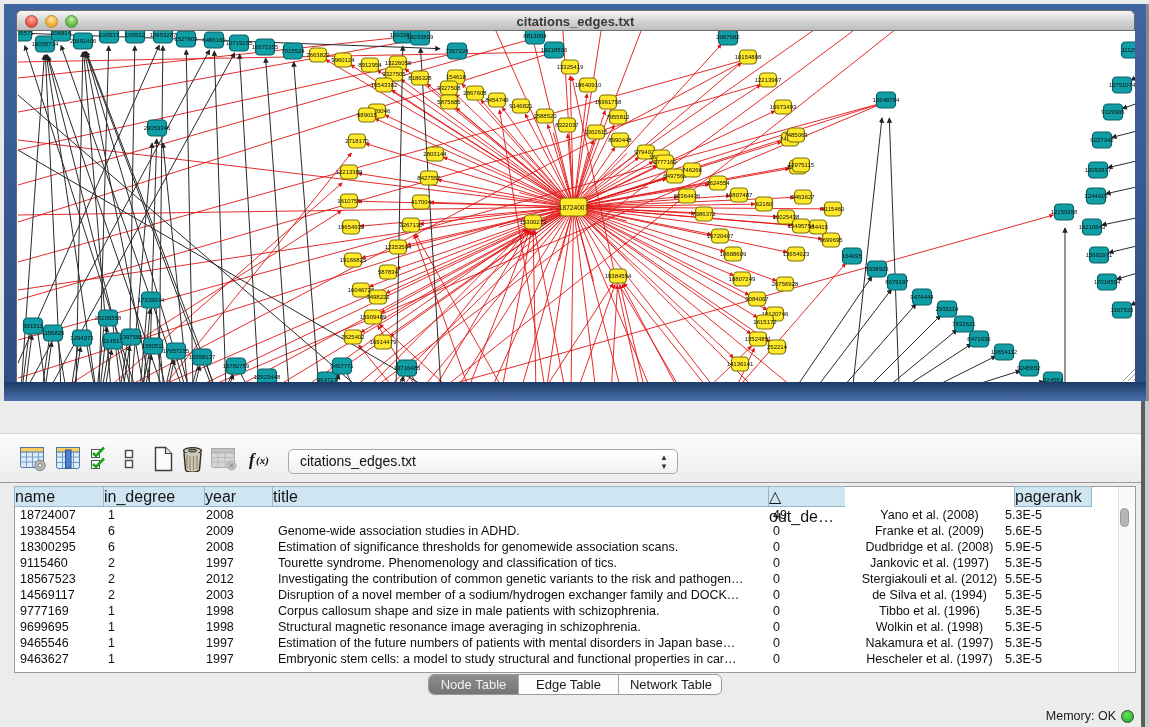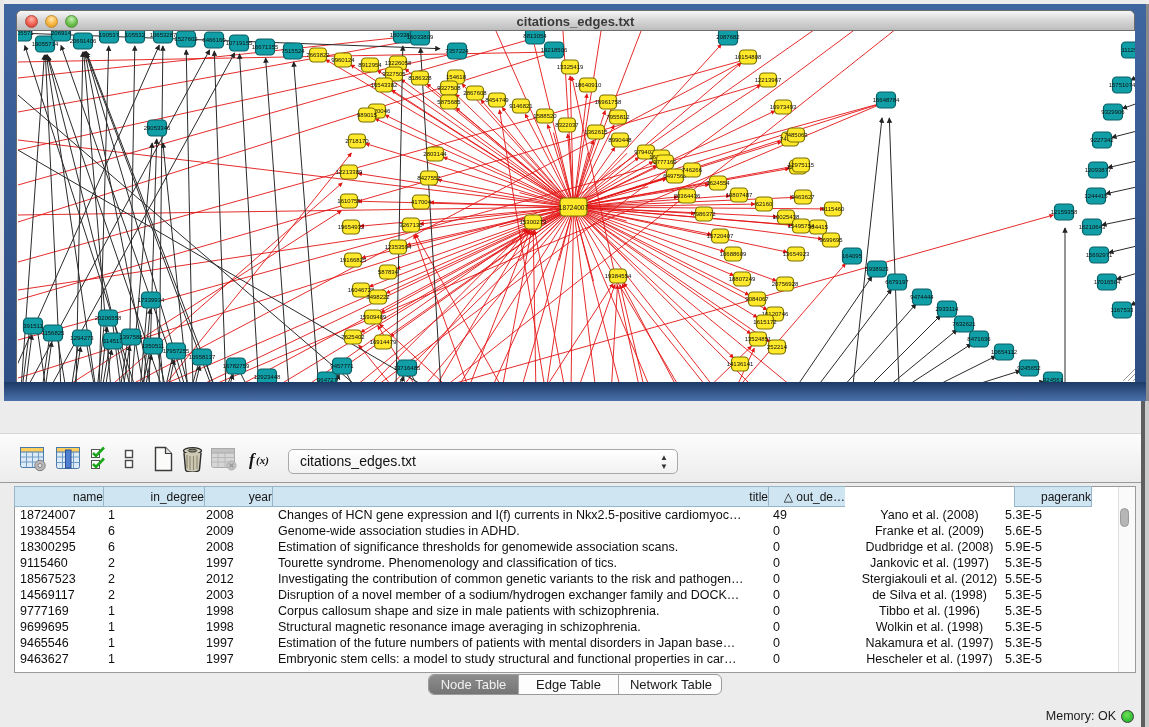--- a/index.html
+++ b/index.html
@@ -19,21 +19,21 @@
 #panel{position:absolute;left:0;top:401px;width:1149px;height:326px;background:#ececec}
 #phead{position:absolute;left:0;top:0;width:1142px;height:32px;background:#e2e2e2;border-top:4px solid #f2f2f2}
 #phead .t{position:absolute;left:14px;top:9px;font-size:13px;color:#1c1c1c}
 #phead .fl{position:absolute;left:1102px;top:9px}
 #phead .x{position:absolute;left:1122px;top:6px;font-size:16px;font-weight:bold;color:#111}
 #toolbar{position:absolute;left:0;top:32px;width:1142px;height:50px;background:linear-gradient(#fcfcfc,#ececec);border-top:1px solid #d6d6d6;border-bottom:1px solid #9a9a9a}
 #toolbar .ic{position:absolute;top:12px}
 #dd{position:absolute;left:288px;top:48px;width:390px;height:25px;background:linear-gradient(#fff,#f1f1f1);border:1px solid #a9a9a9;border-radius:5px;font-size:14px;color:#111;line-height:23px;padding-left:11px}
 #dd .ar{position:absolute;right:9px;top:3px;font-size:8px;color:#333;line-height:9px;text-align:center}
 #table{position:absolute;left:14px;top:85px;width:1122px;height:187px;background:#fff;border:1px solid #9a9a9a}
-.th{position:absolute;top:85px;height:21px;background:#cfe5f2;border:1px solid #98b6c9;border-right:none;font-size:12px;color:#151515;text-align:right;line-height:20px}
+.th{position:absolute;top:85px;height:21px;background:#cfe5f2;border:1px solid #98b6c9;border-right:none;font-size:16px;color:#151515;text-align:left;line-height:20px}
 .tr{position:absolute;left:14px;width:1104px;height:16px;font-size:12.5px;color:#0e0e0e;white-space:nowrap}
 .tr span{position:absolute;top:1px;display:block}
 .c1{left:6px}.c2{left:94px}.c3{left:192px}.c4{left:264px}.c5{left:759px}
 .c6{left:831px;width:169px;text-align:center}.c7{left:991px}
 #sb{position:absolute;left:1118px;top:86px;width:17px;height:185px;background:#fafafa;border-left:1px solid #e0e0e0}
 #sbt{position:absolute;left:1120px;top:508px;width:9px;height:19px;background:#b6b6b6;border:1px solid #9a9a9a;border-radius:5px}
 #tabs{position:absolute;left:428px;top:273px;width:294px;height:21px;border:1px solid #9b9b9b;border-radius:6px;background:#fdfdfd;overflow:hidden;font-size:13px}
 #tabs span{position:absolute;top:0;height:21px;line-height:20px;text-align:center}
 #tb1{left:0;width:89px;background:linear-gradient(#8d8d8d,#727272);color:#f1f1f1}
 #tb2{left:89px;width:100px;color:#1a1a1a;border-left:1px solid #a8a8a8}
@@ -641,21 +641,20 @@
   <div class="th" style="left:14px;width:89px">name</div>
   <div class="th" style="left:103px;width:101px">in_degree</div>
   <div class="th" style="left:204px;width:68px">year</div>
   <div class="th" style="left:272px;width:496px">title</div>
   <div class="th" style="left:768px;width:77px">△ out_de…</div>
   <div class="th" style="left:1014px;width:78px;border-right:1px solid #98b6c9">pagerank</div>
   <div class="tr" style="top:106px">
         <span class="c1">18724007</span>
         <span class="c2">1</span>
         <span class="c3">2008</span>
-        <span class="c4">Changes of HCN gene expression and I(f) currents in Nkx2.5-positive cardiomyoc…</span>
         <span class="c5">49</span>
         <span class="c6">Yano et al. (2008)</span>
         <span class="c7">5.3E-5</span>
       </div>
       <div class="tr" style="top:122px">
         <span class="c1">19384554</span>
         <span class="c2">6</span>
         <span class="c3">2009</span>
         <span class="c4">Genome-wide association studies in ADHD.</span>
         <span class="c5">0</span>
@@ -688,21 +687,21 @@
         <span class="c5">0</span>
         <span class="c6">Stergiakouli et al. (2012)</span>
         <span class="c7">5.5E-5</span>
       </div>
       <div class="tr" style="top:186px">
         <span class="c1">14569117</span>
         <span class="c2">2</span>
         <span class="c3">2003</span>
         <span class="c4">Disruption of a novel member of a sodium/hydrogen exchanger family and DOCK…</span>
         <span class="c5">0</span>
-        <span class="c6">de Silva et al. (1998)</span>
+        <span class="c6">de Silva et al. (1994)</span>
         <span class="c7">5.3E-5</span>
       </div>
       <div class="tr" style="top:202px">
         <span class="c1">9777169</span>
         <span class="c2">1</span>
         <span class="c3">1998</span>
         <span class="c4">Corpus callosum shape and size in male patients with schizophrenia.</span>
         <span class="c5">0</span>
         <span class="c6">Tibbo et al. (1996)</span>
         <span class="c7">5.3E-5</span>

